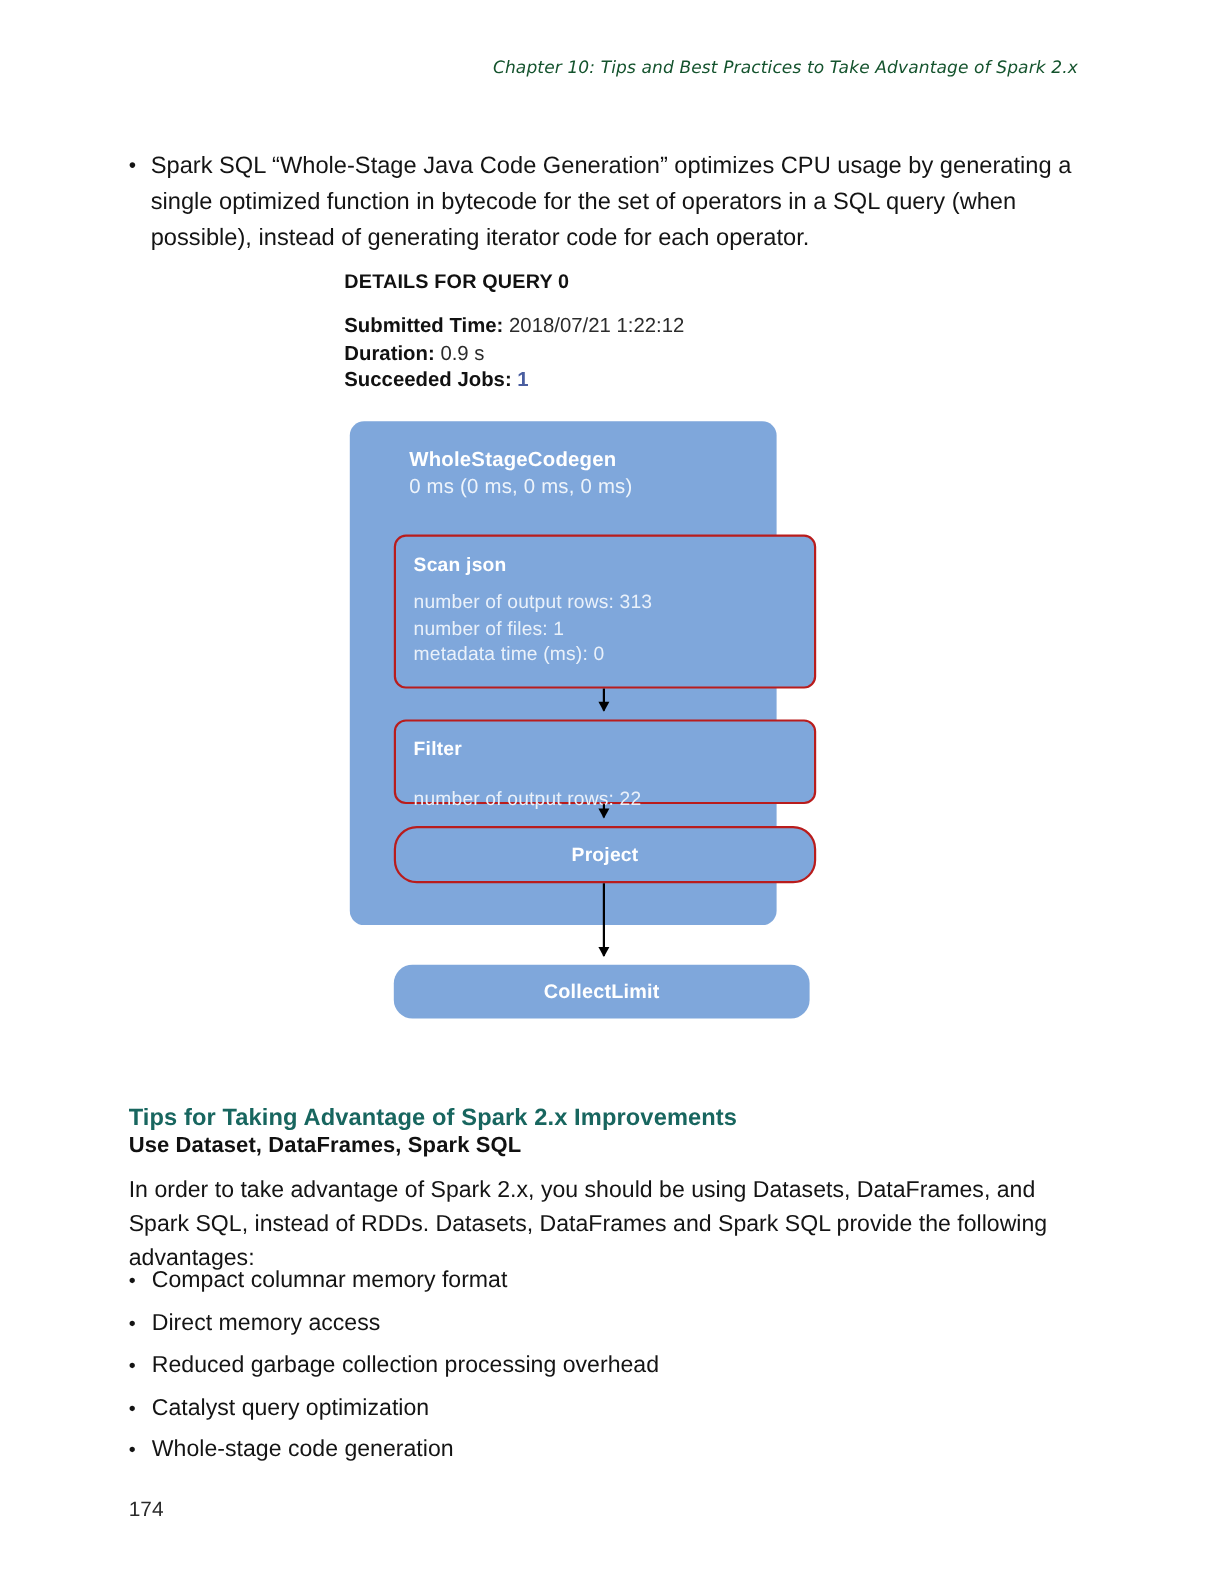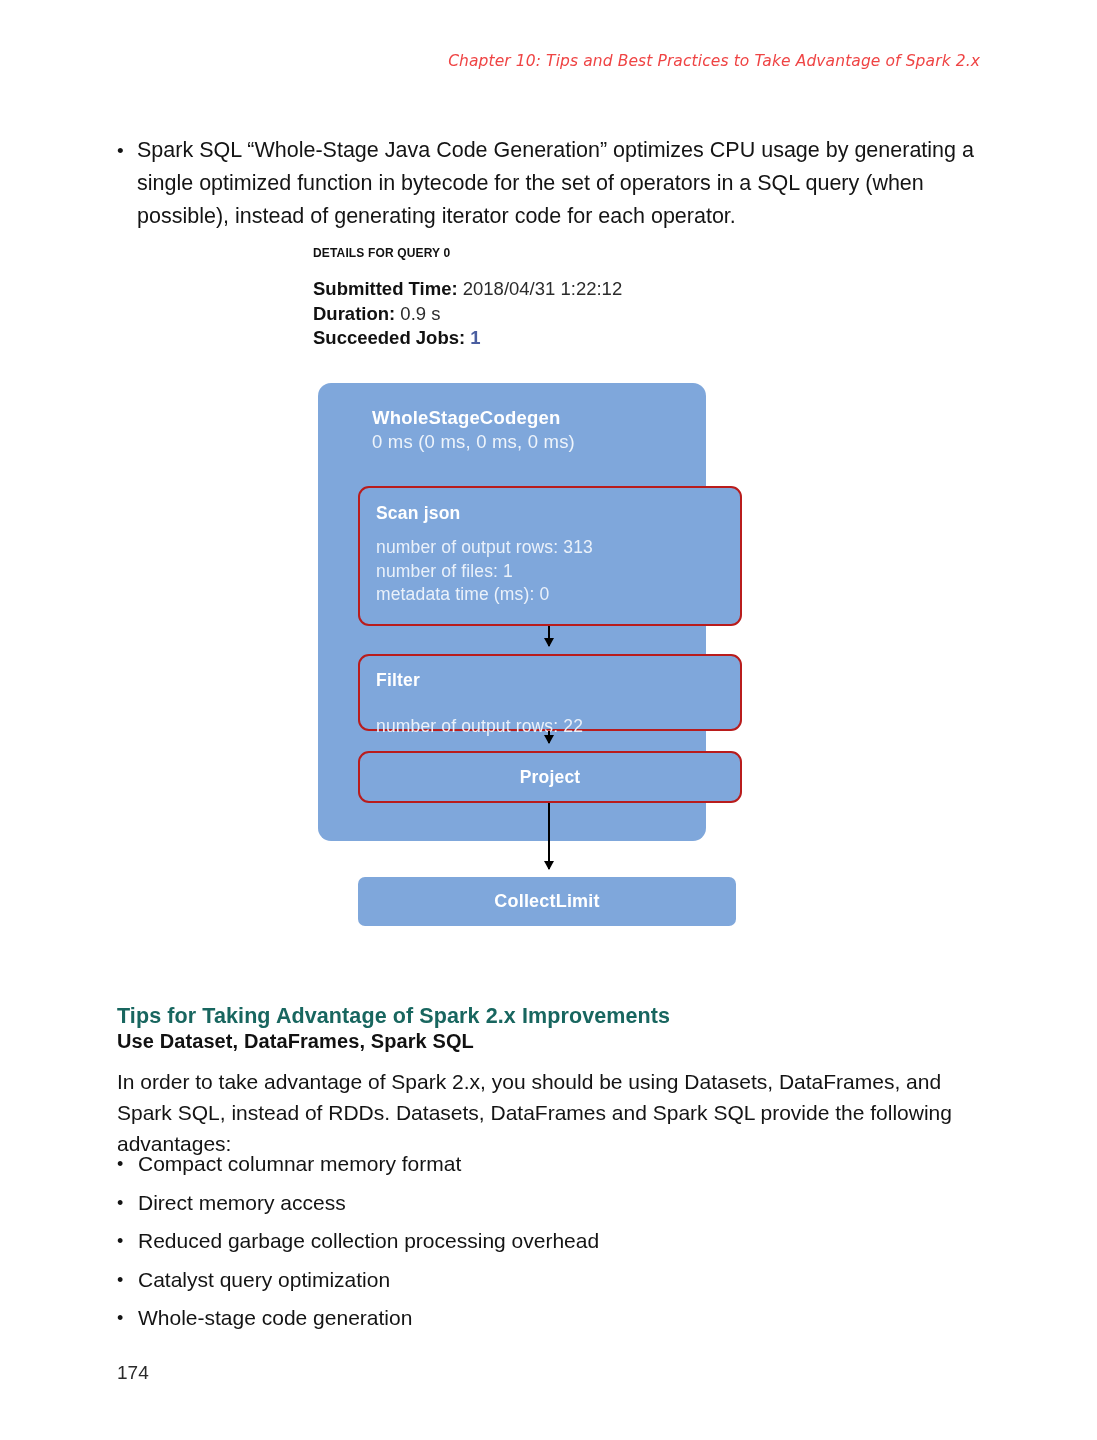--- a/index.html
+++ b/index.html
@@ -18,21 +18,21 @@
   }
 
   
   .running-head {
     position: absolute;
     top: 52px;
     right: 117px;
     font-family: "DejaVu Sans", sans-serif;
     font-style: italic;
     font-size: 15.5px;
-    color: #ef4444;
+    color: #14532d;
     letter-spacing: 0.1px;
     white-space: nowrap;
   }
 
   
   .top-bullets {
     position: absolute;
     top: 134px;
     left: 117px;
     width: 865px;
@@ -54,21 +54,21 @@
     flex: 1 1 auto;
   }
 
   
   .details {
     position: absolute;
     top: 246px;
     left: 313px;
   }
   .details-title {
-    font-size: 12px;
+    font-size: 18px;
     font-weight: bold;
     letter-spacing: 0.15px;
     color: #111111;
     margin-bottom: 17px;
   }
   .details-line {
     font-size: 18.5px;
     line-height: 24.5px;
     color: #2b2b2b;
     white-space: nowrap;
@@ -156,31 +156,32 @@
   }
   .node-filter .node-title { margin-bottom: 24px; }
 
   
   .node-project {
     top: 368px;
     height: 52px;
     display: flex;
     align-items: center;
     justify-content: center;
+    border-radius: 21px;
   }
 
   
   .collect-limit {
     position: absolute;
     top: 494px;
     left: 40px;
     width: 378px;
     height: 49px;
     background: #7fa7db;
-    border-radius: 7px;
+    border-radius: 17px;
     display: flex;
     align-items: center;
     justify-content: center;
   }
   .collect-limit .node-title { font-size: 18px; }
 
   
   .arrow {
     position: absolute;
     left: 230px;
@@ -275,21 +276,21 @@
     <div class="bullet-row">
       <span class="bullet-mark">•</span>
       <span class="bullet-text">Spark SQL “Whole-Stage Java Code Generation” optimizes CPU usage by generating a single optimized function in bytecode for the set of operators in a SQL query (when possible), instead of generating iterator code for each operator.</span>
     </div>
   </div>
 
   <div class="details">
     <div class="details-title">DETAILS FOR QUERY 0</div>
     <div class="details-line">
       <b>Submitted Time:</b>
-      <span>2018/04/31 1:22:12</span>
+      <span>2018/07/21 1:22:12</span>
     </div>
     <div class="details-line">
       <b>Duration:</b>
       <span>0.9 s</span>
     </div>
     <div class="details-line">
       <b>Succeeded Jobs:</b>
       <span class="jobs-link">1</span>
     </div>
   </div>

